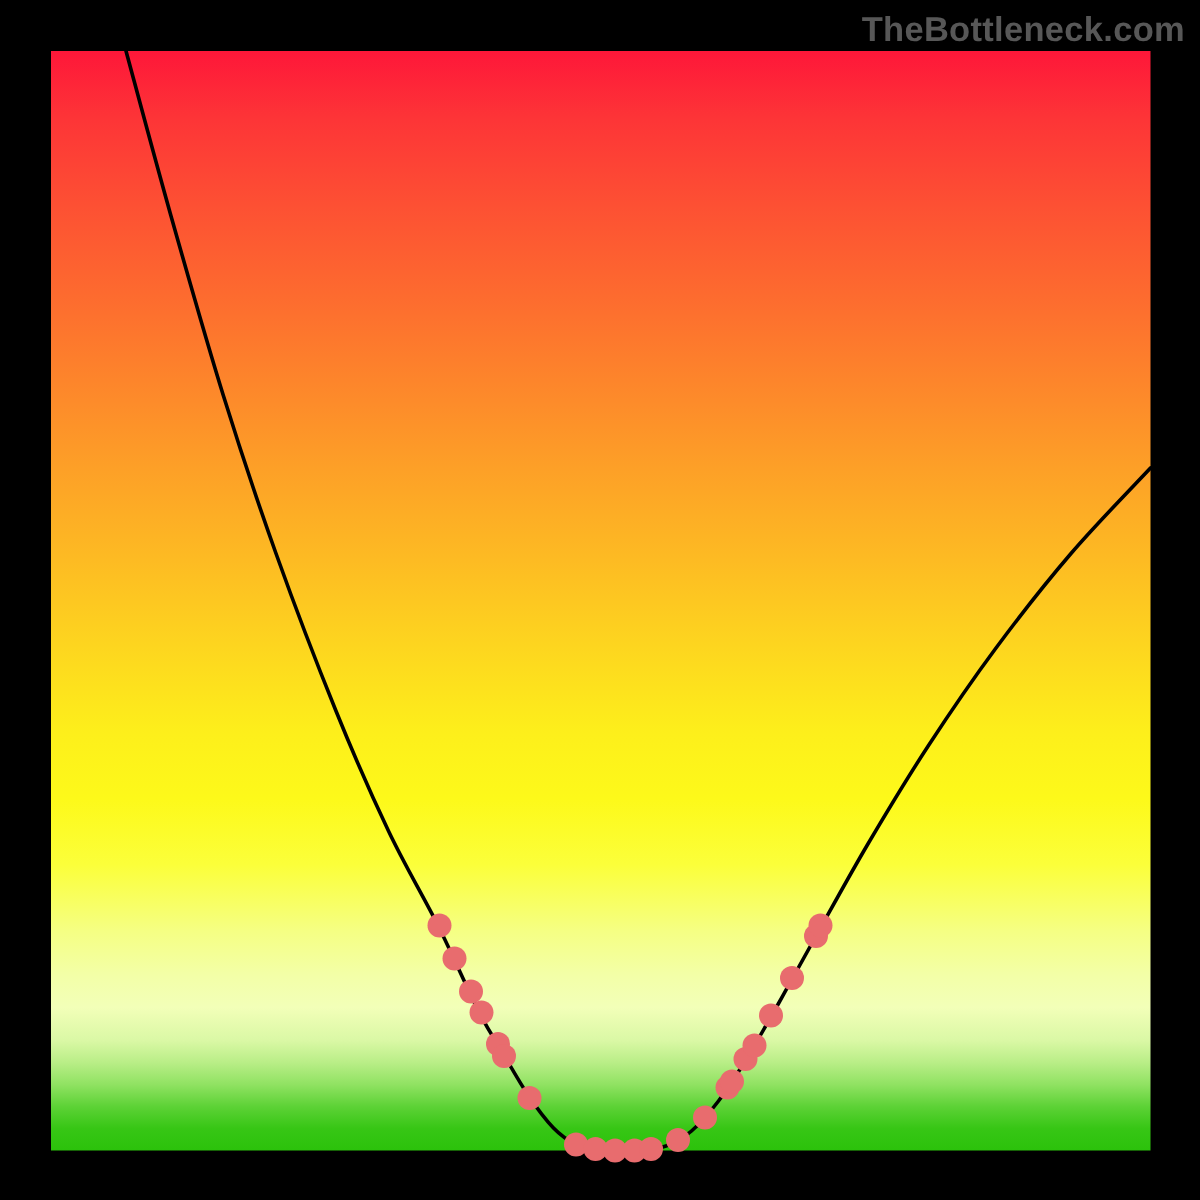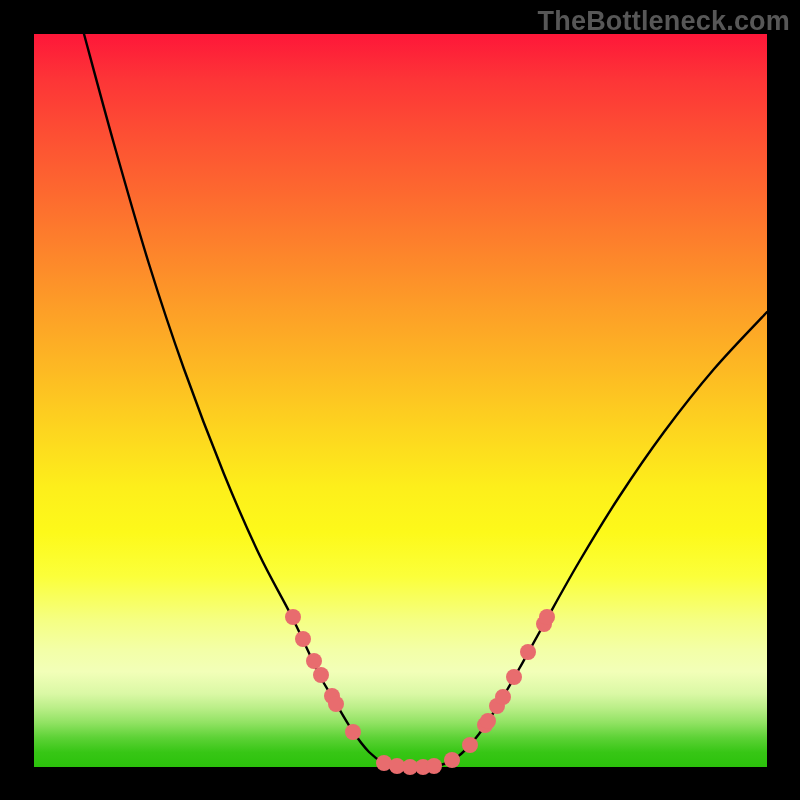--- a/index.html
+++ b/index.html
@@ -55,21 +55,21 @@
     top: 0;
     width: 733px;
     height: 733px;
     overflow: visible;
   }
   .watermark {
     position: absolute;
     top: 6px;
     right: 10px;
     font-family: Arial, Helvetica, sans-serif;
-    font-size: 27px;
+    font-size: 23px;
     font-weight: 600;
     color: #575757;
     letter-spacing: 0.2px;
     user-select: none;
   }
 </style>
 </head>
 <body>
 
 <div class="frame">

